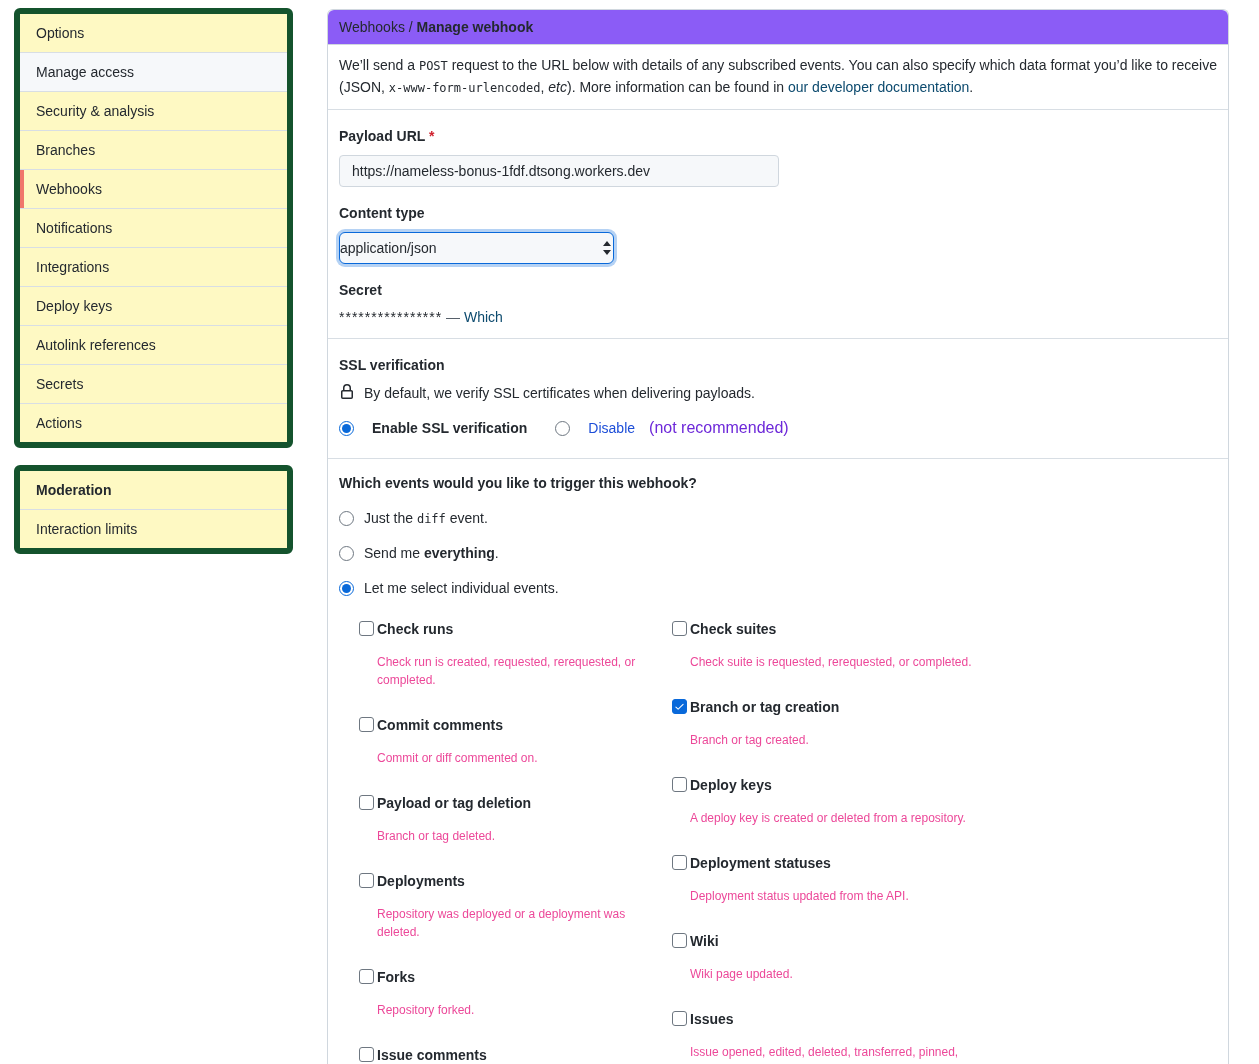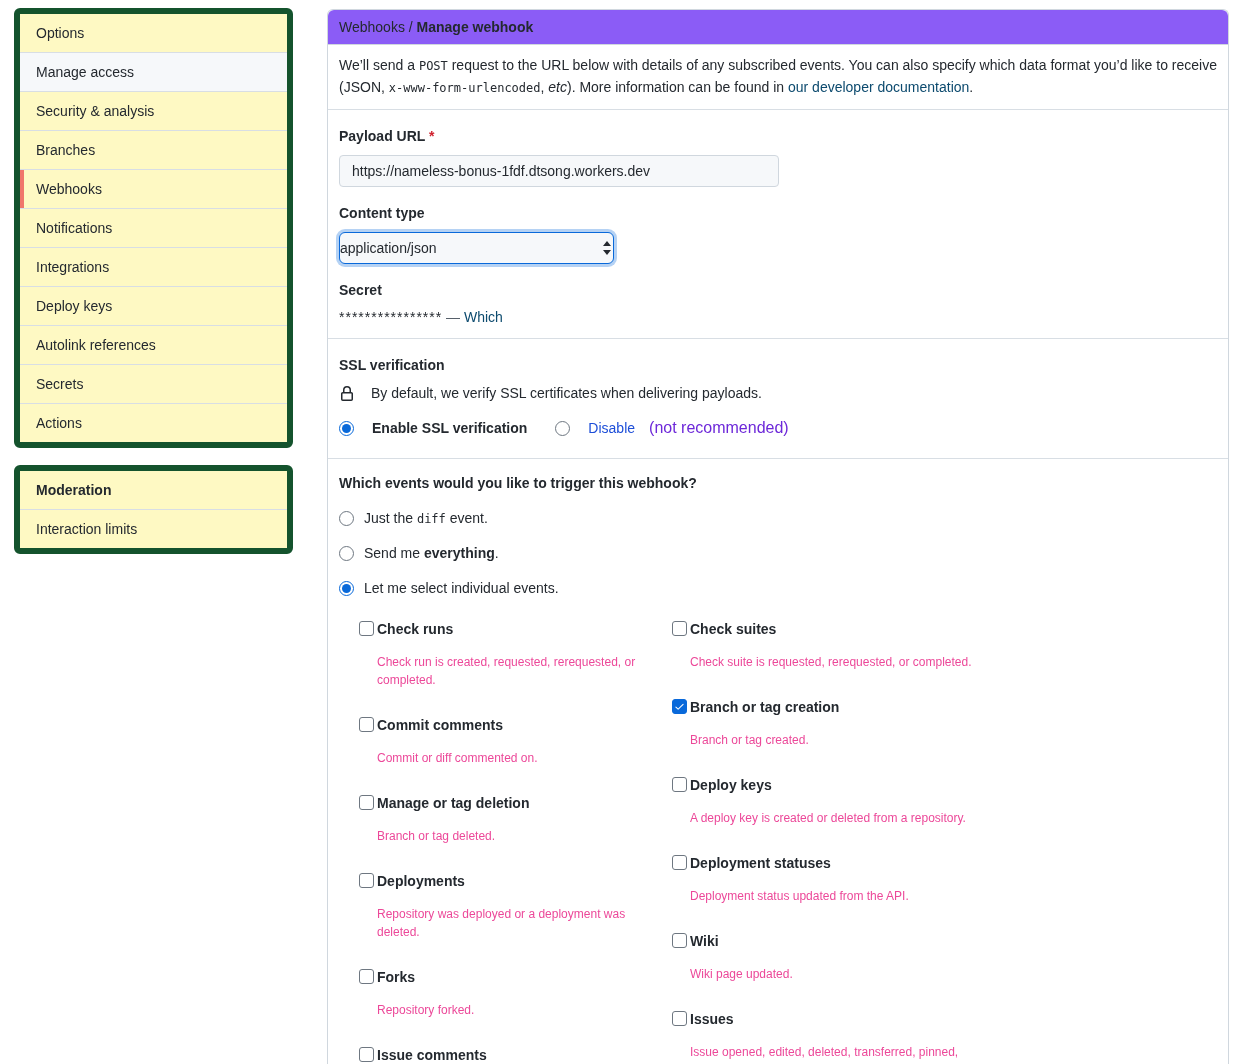--- a/index.html
+++ b/index.html
@@ -65,21 +65,21 @@
     display:flex; align-items:center; justify-content:space-between;
     cursor:pointer;
   }
   .secret-line { line-height:21px; }
   .secret-value { letter-spacing:1px; }
   .secret-dash { color:#57606a; }
 
   .ssl-section { padding:16px 11px 10px; border-bottom:1px solid #d8dee4; }
   .section-heading { font-weight:600; line-height:21px; }
   .ssl-note {
-    display:flex; align-items:flex-end; gap:16px;
+    display:flex; align-items:flex-start; gap:9px;
     margin:8px 0 14px; line-height:18px;
   }
   .radio-row { display:flex; align-items:center; gap:28px; padding-bottom:8px; }
   .radio-opt { display:flex; align-items:center; gap:18px; cursor:pointer; }
   .radio {
     width:15px; height:15px; flex:none; border-radius:50%;
     border:1px solid #6e7781; background:#fff; position:relative; display:inline-block;
   }
   .radio.checked { border-color:#0969da; }
   .radio.checked::after {
@@ -220,21 +220,21 @@
         <div class="hook-item">
           <span class="checkbox"></span>
           <div>
               <div class="hook-label">Commit comments</div>
               <div class="hook-desc">Commit or diff commented on.</div>
             </div>
         </div>
         <div class="hook-item">
           <span class="checkbox"></span>
           <div>
-              <div class="hook-label">Manage or tag deletion</div>
+              <div class="hook-label">Payload or tag deletion</div>
               <div class="hook-desc">Branch or tag deleted.</div>
             </div>
         </div>
         <div class="hook-item">
           <span class="checkbox"></span>
           <div>
               <div class="hook-label">Deployments</div>
               <div class="hook-desc">Repository was deployed or a deployment was deleted.</div>
             </div>
         </div>

